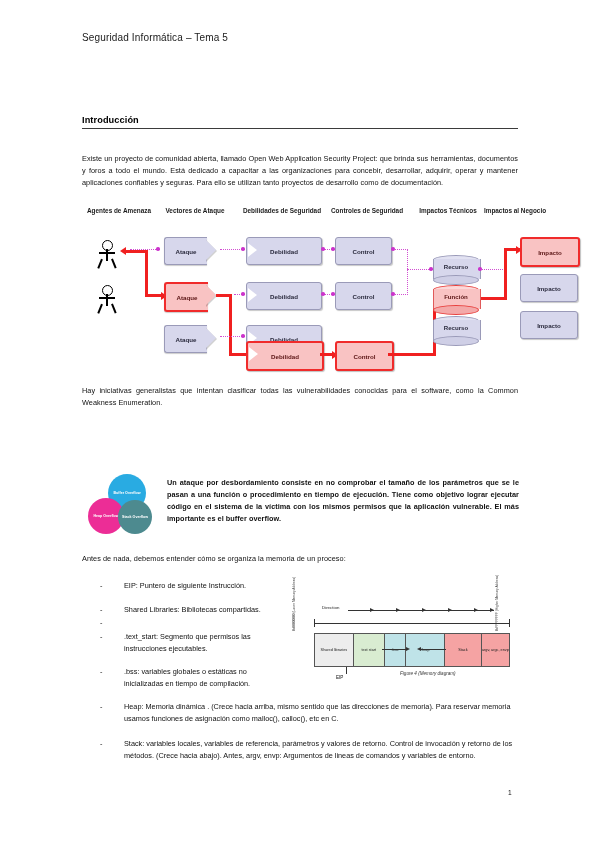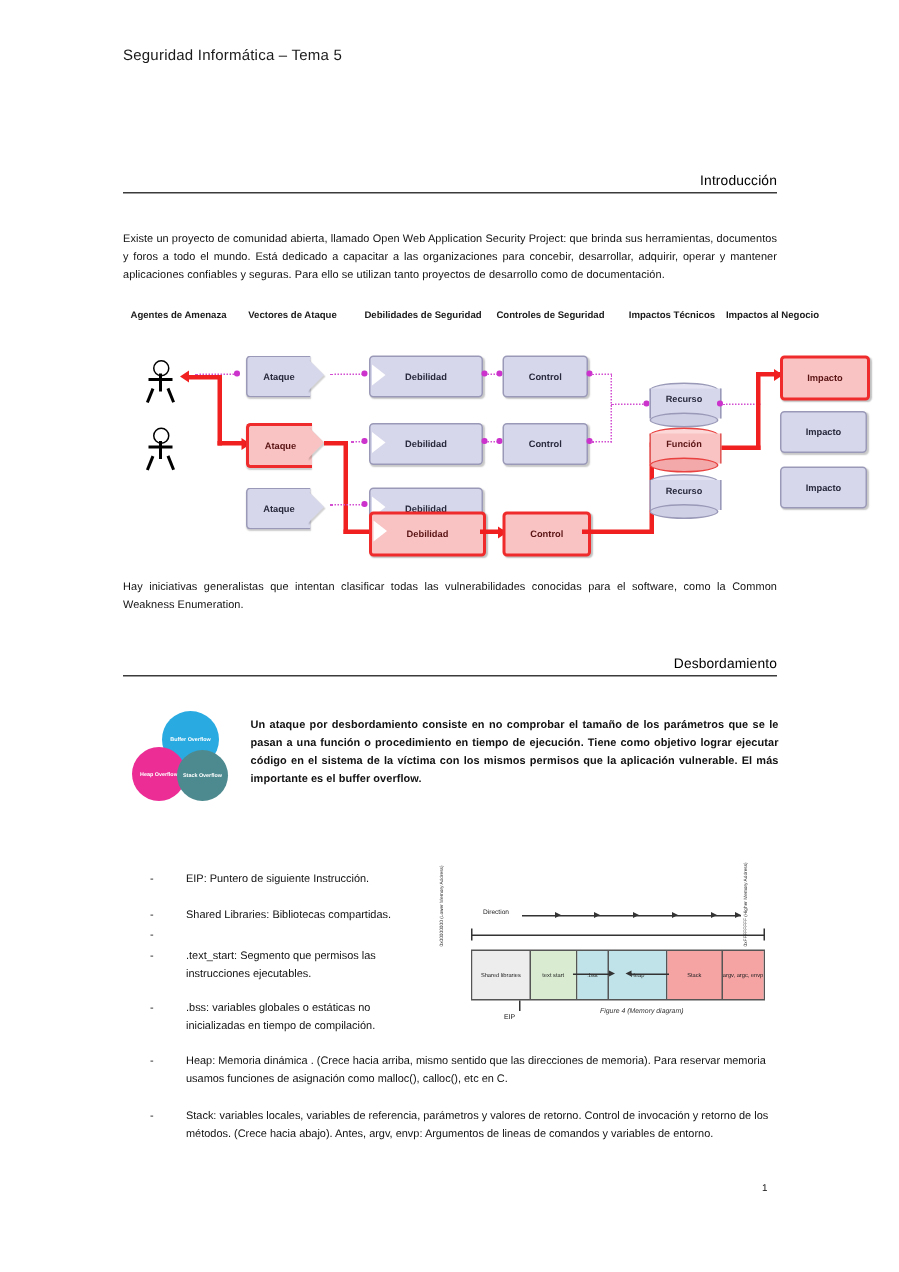--- a/index.html
+++ b/index.html
@@ -3,21 +3,21 @@
 <meta charset="utf-8">
 <style>
   html,body{margin:0;padding:0;background:#ffffff;}
   body{width:599px;height:848px;overflow:hidden;font-family:"Liberation Sans",sans-serif;color:#000;}
   .page{position:relative;width:599px;height:848px;background:#fff;}
 
   .hdr{position:absolute;left:82px;top:32px;font-size:10px;letter-spacing:.15px;color:#1a1a1a;}
   .doc-title{position:absolute;left:0;top:63px;width:599px;text-align:center;font-size:10.6px;font-weight:bold;letter-spacing:.1px;}
 
   .sec{position:absolute;left:82px;width:436px;}
-  .sec .sec-label{font-size:9.2px;font-weight:400;letter-spacing:.1px;padding-bottom:3px;text-align:right;}
+  .sec .sec-label{font-size:9.2px;font-weight:700;letter-spacing:.1px;padding-bottom:3px;}
   .sec .rule{height:1px;background:#3b3b3b;width:436px;}
 
   .para{position:absolute;font-size:7.3px;line-height:12.1px;text-align:justify;letter-spacing:.05px;color:#111;}
 
   
   .owasp{position:absolute;left:82px;top:207px;width:436px;height:162px;}
   .col-head{position:absolute;text-align:center;font-size:6.4px;font-weight:bold;line-height:8px;color:#1b1b1b;}
 
   .box{position:absolute;background:#d7d7ec;border:1px solid #9a9ab8;border-radius:3px;
        font-size:6.2px;font-weight:bold;color:#2a2a3d;display:flex;align-items:center;justify-content:center;
@@ -253,42 +253,39 @@
     <div class="box" style="left:438px;top:67px;width:56px;height:26px;">
       <span>Impacto</span>
     </div>
     <div class="box" style="left:438px;top:104px;width:56px;height:26px;">
       <span>Impacto</span>
     </div>
   </div>
 
   <div class="para" style="left:82px;top:385px;width:436px;">Hay iniciativas generalistas que intentan clasificar todas las vulnerabilidades conocidas para el software, como la Common Weakness Enumeration.</div>
 
-  <div class="sec" style="top:437px;">
-    <div class="sec-label">Desbordamiento</div>
-    <div class="rule"></div>
-  </div>
 
   <div class="circles">
     <div class="circ c1">
       <span>Buffer
 Overflow</span>
     </div>
     <div class="circ c2">
       <span>Heap
 Overflow</span>
     </div>
     <div class="circ c3">
       <span>Stack
 Overflow</span>
     </div>
   </div>
 
   <div class="para" style="left:167px;top:477px;width:352px;font-weight:bold;">Un ataque por desbordamiento consiste en no comprobar el tamaño de los parámetros que se le pasan a una función o procedimiento en tiempo de ejecución. Tiene como objetivo lograr ejecutar código en el sistema de la víctima con los mismos permisos que la aplicación vulnerable. El más importante es el buffer overflow.</div>
 
+  <div class="para" style="left:82px;top:553px;width:436px;">Antes de nada, debemos entender cómo se organiza la memoria de un proceso:</div>
 
   <div class="bul" style="left:100px;top:580px;width:200px;">
     <span class="dash">-</span>
     <span class="txt">EIP: Puntero de siguiente Instrucción.</span>
   </div>
   <div class="bul" style="left:100px;top:604px;width:210px;">
     <span class="dash">-</span>
     <span class="txt">Shared Libraries: Bibliotecas compartidas.</span>
   </div>
   <div class="bul" style="left:100px;top:617px;width:200px;">

